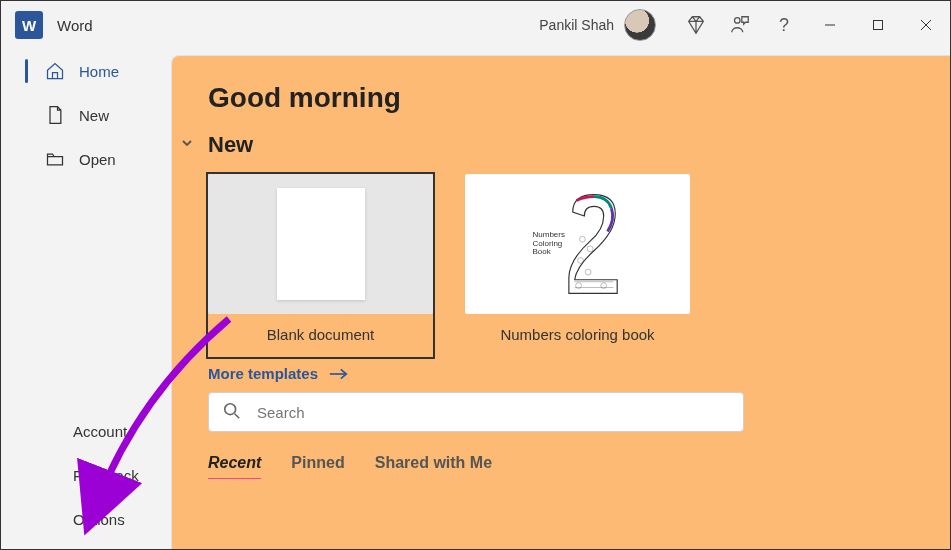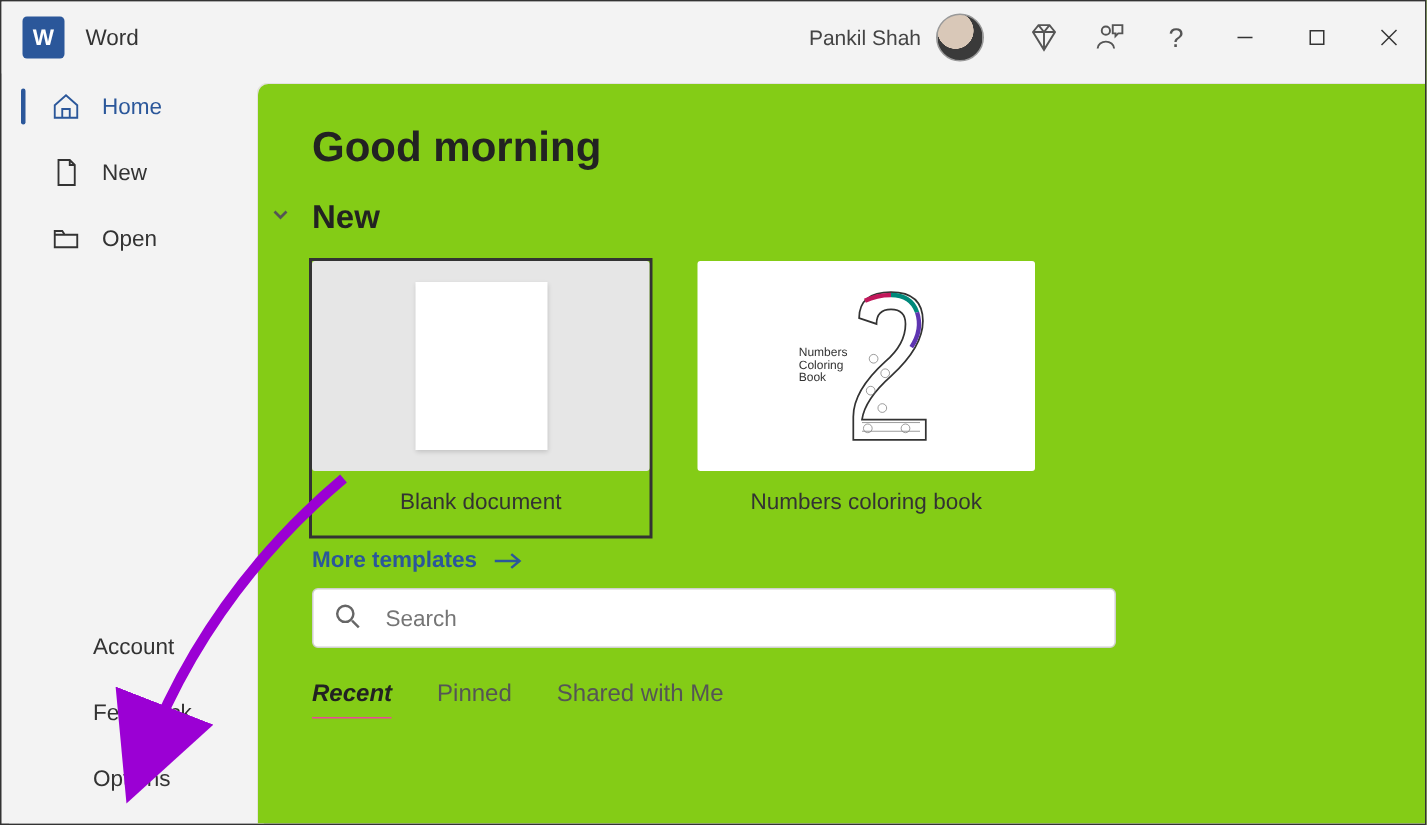--- a/index.html
+++ b/index.html
@@ -12,32 +12,32 @@
   .app-title { margin-left: 14px; font-size: 15px; color: #333; }
   .titlebar-right { position: absolute; right: 0; top: 0; height: 48px; display: flex; align-items: center; text-align: right; }
   .user-name { font-size: 14px; color: #444; margin-right: 10px; }
   .avatar { width: 32px; height: 32px; border-radius: 50%; background: radial-gradient(circle at 40% 35%, #d9c8b8 45%, #3a3a3a 46%); margin-right: 18px; border: 1px solid #999; }
   .title-icon { width: 44px; height: 44px; display: flex; align-items: center; justify-content: center; color: #444; }
   .title-icon svg { width: 22px; height: 22px; stroke: #555; fill: none; stroke-width: 1.4; }
   .win-btn { width: 48px; height: 40px; display: flex; align-items: center; justify-content: center; color: #333; }
   .win-btn svg { width: 12px; height: 12px; stroke: #333; stroke-width: 1; fill: none; }
 
   
-  .sidebar { position: absolute; left: 5px; top: 48px; bottom: 0; width: 170px; background: #f3f3f3; display: flex; flex-direction: column; }
+  .sidebar { position: absolute; left: 16px; top: 48px; bottom: 0; width: 170px; background: #f3f3f3; display: flex; flex-direction: column; }
   .side-item { height: 44px; display: flex; align-items: center; padding-left: 28px; font-size: 15px; color: #333; cursor: pointer; }
   .side-item.active { color: #2b579a; }
   .side-indicator { position: absolute; left: 8px; width: 3px; height: 24px; background: #2b579a; border-radius: 2px; top: 10px; }
   .side-item-wrap { position: relative; }
   .side-icon { width: 20px; height: 20px; margin-right: 14px; display: flex; align-items: center; justify-content: center; }
   .side-icon svg { width: 20px; height: 20px; stroke: currentColor; fill: none; stroke-width: 1.5; }
   .sidebar-bottom { margin-top: auto; padding-bottom: 8px; }
   .side-link { height: 44px; display: flex; align-items: center; padding-left: 56px; font-size: 15px; color: #333; cursor: pointer; }
 
   
-  .main { position: absolute; left: 170px; right: 0; top: 54px; bottom: 0; background: #84cc16; border-top-left-radius: 8px; padding: 26px 44px 0 36px; border-top: 1px solid #e4e2e0; border-left: 1px solid #e4e2e0; overflow: hidden; }
+  .main { position: absolute; left: 170px; right: 0; top: 54px; bottom: 0; background: #fdba74; border-top-left-radius: 8px; padding: 26px 44px 0 36px; border-top: 1px solid #e4e2e0; border-left: 1px solid #e4e2e0; overflow: hidden; }
   .greeting { font-size: 28px; font-weight: 600; color: #222; margin-bottom: 18px; }
   .section-header { display: flex; align-items: center; margin-bottom: 14px; }
   .chev { width: 18px; height: 18px; margin-right: 10px; margin-left: -28px; }
   .chev svg { width: 14px; height: 14px; stroke: #555; fill: none; stroke-width: 1.8; }
   .section-title { font-size: 22px; font-weight: 600; color: #222; }
 
   .templates { display: flex; gap: 32px; }
   .tpl-card { width: 225px; display: flex; flex-direction: column; align-items: center; }
   .tpl-thumb { width: 225px; height: 140px; background: #e6e6e6; display: flex; align-items: center; justify-content: center; border-radius: 2px; }
   .tpl-card.selected .tpl-thumb-wrap { border: 2px solid #333; }
@@ -55,21 +55,21 @@
   .more-row { display: flex; margin-top: 6px; margin-bottom: 10px; }
   .more-link { color: #2b579a; font-size: 15px; font-weight: 600; display: flex; align-items: center; gap: 10px; }
   .more-link svg { width: 22px; height: 14px; stroke: #2b579a; fill: none; stroke-width: 1.8; }
 
   .search-box { width: 536px; height: 40px; background: #fff; border: 1px solid #d0d0d0; border-radius: 4px; display: flex; align-items: center; padding: 0 14px; margin-top: 6px; }
   .search-box .sicon { width: 20px; height: 20px; margin-right: 14px; }
   .search-box .sicon svg { width: 18px; height: 18px; stroke: #666; fill: none; stroke-width: 1.8; }
   .search-box input { border: none; outline: none; font-size: 15px; color: #666; flex: 1; background: transparent; }
 
   .tabs { display: flex; gap: 30px; margin-top: 22px; font-size: 16px; }
-  .tab { color: #555; padding-bottom: 6px; cursor: pointer; }
+  .tab { color: #555; padding-bottom: 6px; cursor: pointer; font-weight: bold; }
   .tab.active { color: #222; font-weight: 600; border-bottom: 1px solid #ec4899; font-style: italic; }
 
   
   .arrow-ann { position: absolute; left: 78px; top: 314px; pointer-events: none; }
   .arrow-ann svg { width: 160px; height: 220px; overflow: visible; }
 
   
   .bg-sketch { position: absolute; right: 0; top: 0; width: 560px; height: 48px; opacity: 0.28; pointer-events:none; }
   .bg-sketch svg { width:100%; height:100%; stroke:#9aa; fill:none; stroke-width:1; }
 </style>

